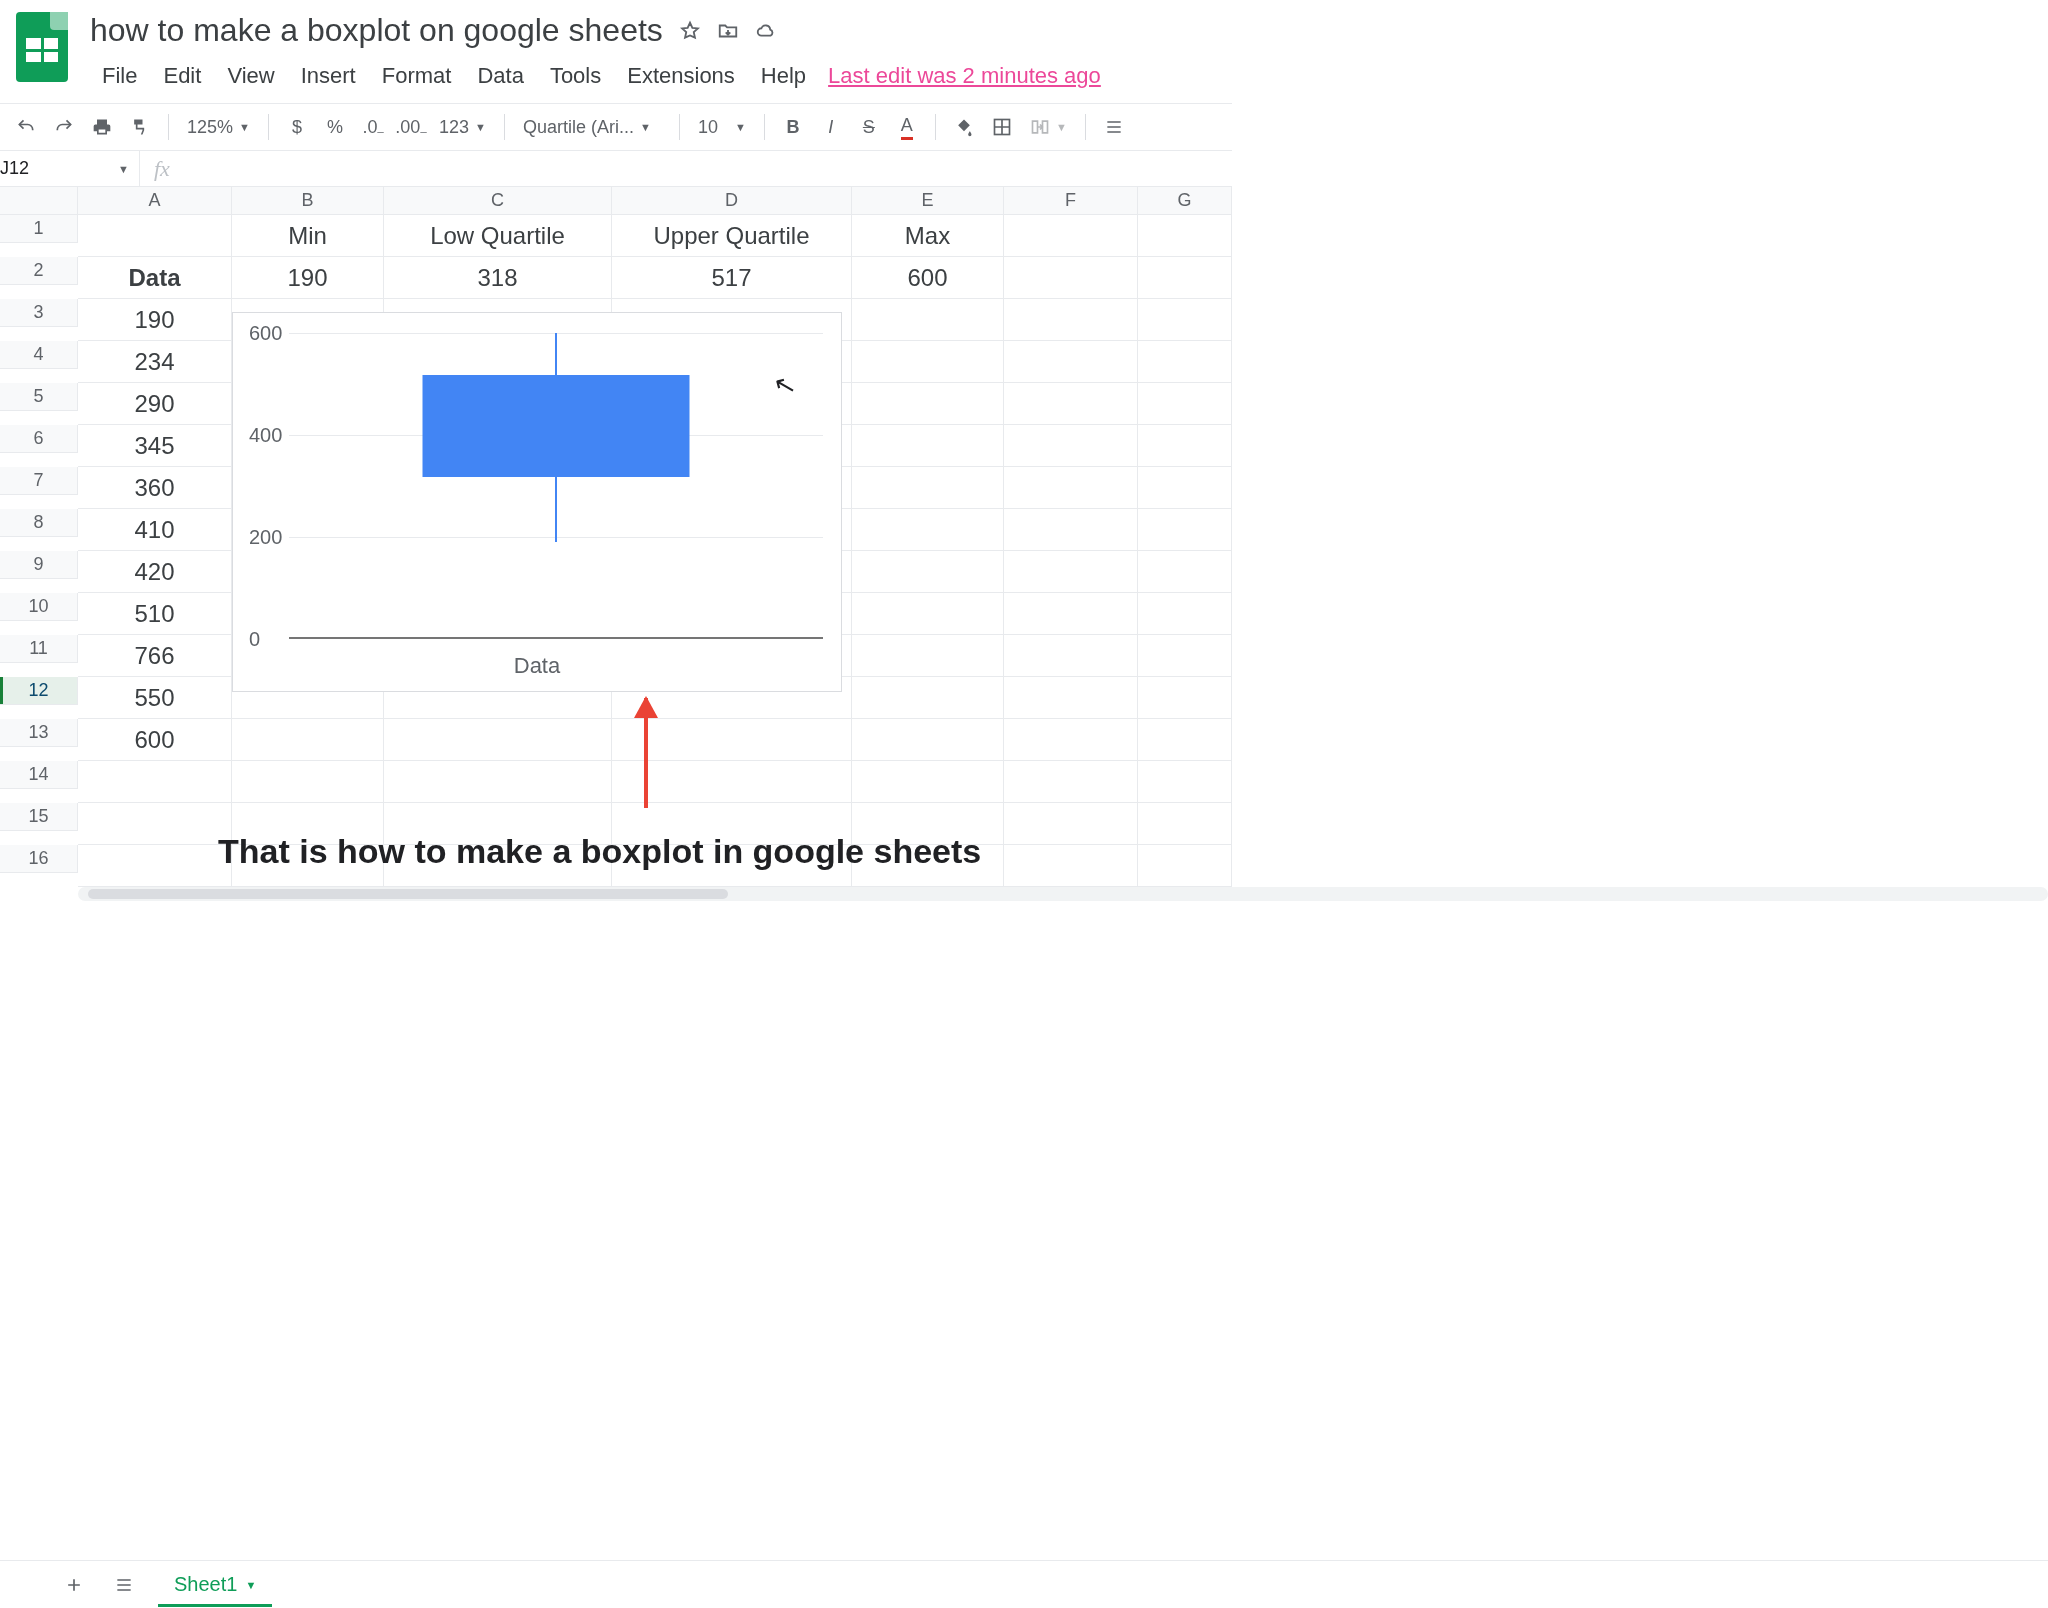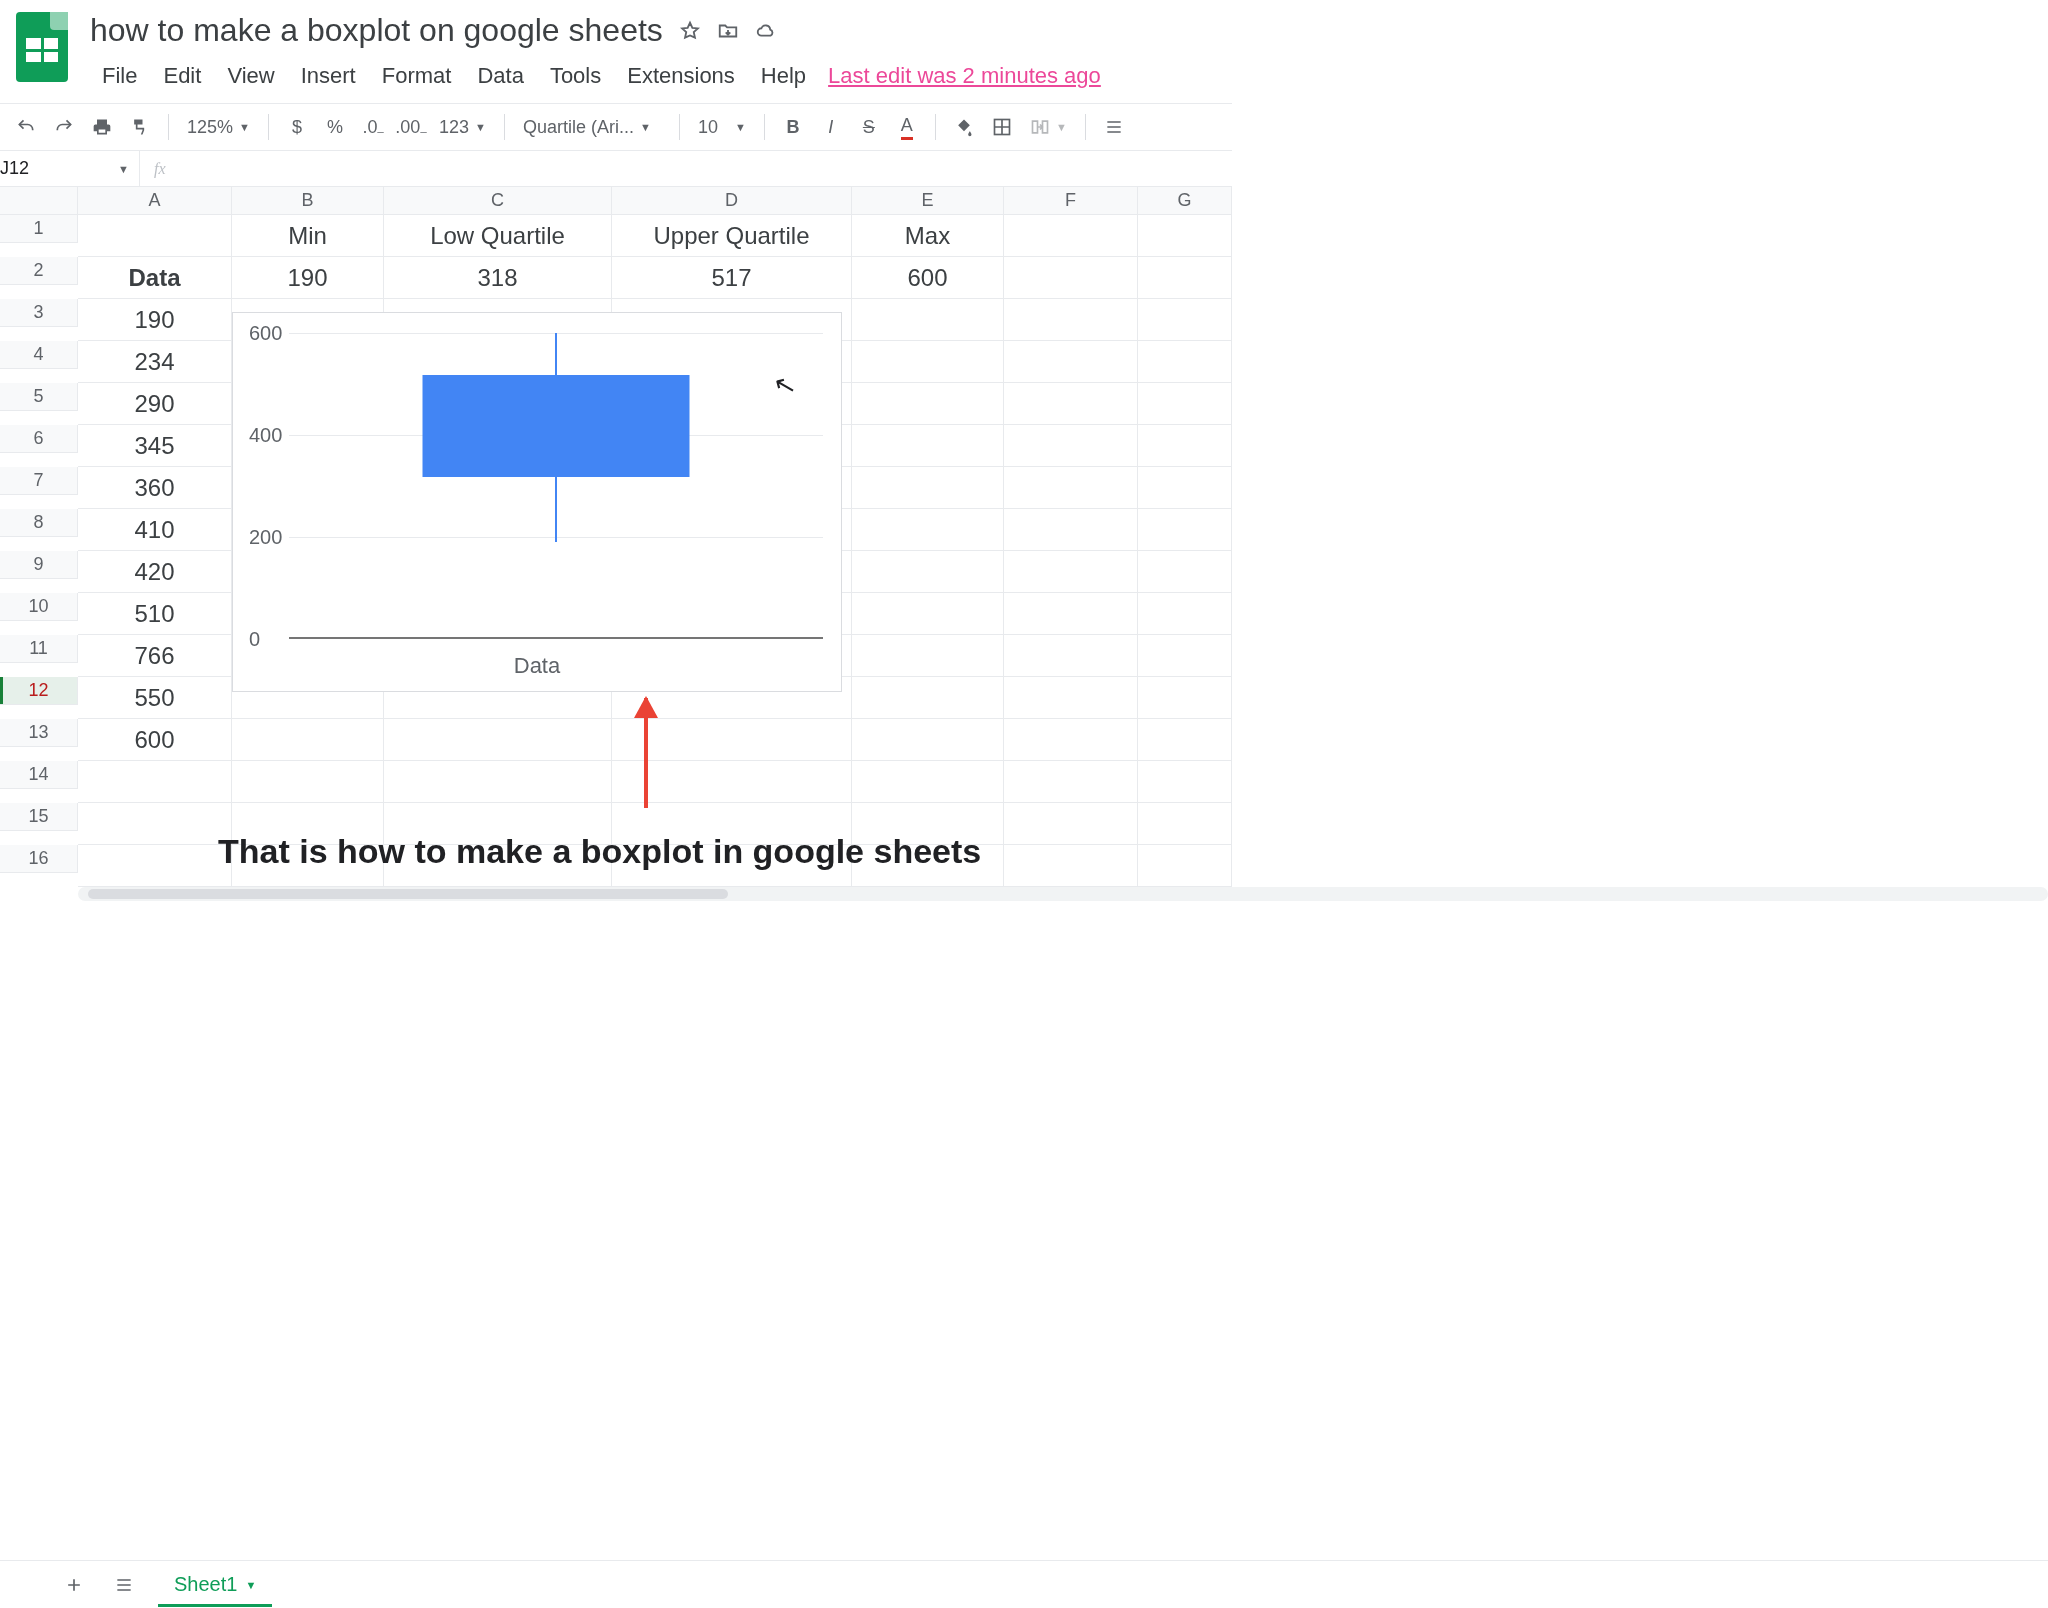--- a/index.html
+++ b/index.html
@@ -110,21 +110,21 @@
     display:flex; align-items:center; justify-content:space-between;
     border-right: 1px solid #e8eaed;
     height:100%;
   }
   .namebox .caret { margin-right: 10px; }
   .fx-label {
     padding: 0 14px;
     font-style: italic;
     color: #bdc1c6;
     font-family: "Times New Roman", serif;
-    font-size: 16px;
+    font-size: 22px;
   }
   .fx-input { flex:1; height:100%; }
 
   
   .grid-wrap {
     position: relative;
     display: grid;
     grid-template-columns: 78px 154px 152px 228px 240px 152px 134px 94px;
     font-size: 22px;
     color: #3c4043;
@@ -136,21 +136,21 @@
     height: 28px;
     background: #fff;
   }
   .colhdr, .rowhdr, .corner {
     background: #f8f9fa;
     color: #5f6368;
     font-size: 18px;
   }
   .rowhdr { justify-content: center; }
   .cell { height: 42px; font-size: 24px; }
-  .rowhdr.sel { background:#e6f0ea; color:#b91c1c; position:relative; }
+  .rowhdr.sel { background:#e6f0ea; color:#0c4a6e; position:relative; }
   .rowhdr.sel::before {
     content:""; position:absolute; left:0; top:0; bottom:0; width:3px; background:#188038;
   }
 
   
   .chart-card {
     position: absolute;
     left: 232px; top: 312px;
     width: 610px; height: 380px;
     background: #fff;

